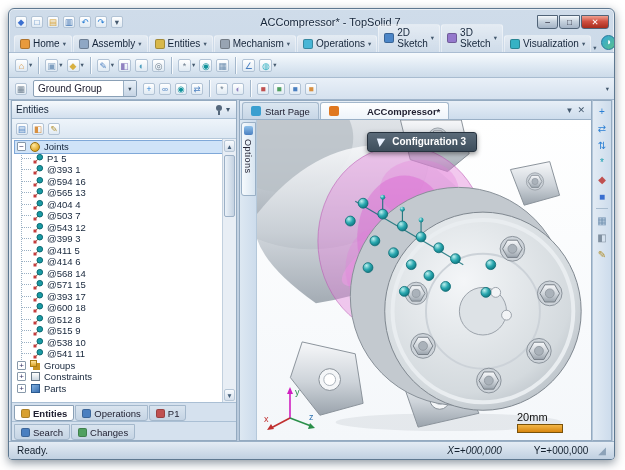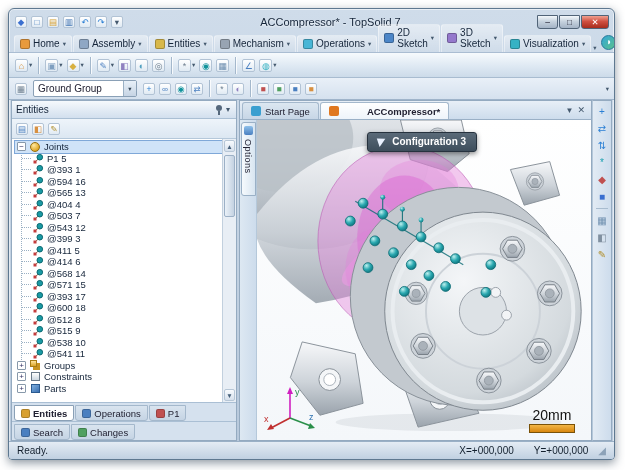--- a/index.html
+++ b/index.html
@@ -105,33 +105,33 @@
     gap:4px;padding-top:3px;}
   .oicon{width:9px;height:9px;background:linear-gradient(#8ec0ea,#4a7fc0);border-radius:2px;flex:none;}
   .options-label{writing-mode:vertical-rl;font-size:9px;color:#223;letter-spacing:.5px;}
   .canvas{flex:1;position:relative;background:linear-gradient(#ffffff,#f4f7fa);overflow:hidden;}
   .scene{position:absolute;inset:0;width:100%;height:100%;}
   .tooltip{position:absolute;top:12px;left:33%;display:flex;align-items:center;gap:6px;z-index:6;
     background:linear-gradient(#5a6a78,#3e4e5c);border:1px solid #26323e;border-radius:3px;
     padding:3px 10px 4px;color:#fff;font-size:10px;font-weight:bold;box-shadow:0 2px 5px rgba(0,0,0,.45);}
   .cursor-icon{width:0;height:0;border-left:8px solid #eaf2ff;border-top:3px solid transparent;
     border-bottom:6px solid transparent;transform:rotate(-18deg);flex:none;}
-  .scalebar{position:absolute;right:16px;bottom:7px;text-align:center;font-size:14px;color:#111;z-index:4;}
+  .scalebar{position:absolute;right:28px;bottom:7px;text-align:left;font-size:11px;color:#111;z-index:4;}
   .scalebar .bar{width:46px;height:9px;margin-top:1px;background:linear-gradient(#f2b648,#d8860e);border:1px solid #7a5208;}
   .triad{position:absolute;left:6px;bottom:4px;z-index:4;}
   .right-strip{width:20px;background:linear-gradient(90deg,#e2ebf4,#cddcec);border:1px solid #94aac0;border-left:1px solid #b5c8da;
     display:flex;flex-direction:column;align-items:center;padding:3px 0;gap:2px;flex:none;}
   .rs-btn{width:16px;height:15px;display:flex;align-items:center;justify-content:center;font-size:10px;
     border-radius:2px;flex:none;}
   .rs-sep{width:12px;height:1px;background:#a8bccf;margin:2px 0;flex:none;}
   
   .statusbar{height:18px;display:flex;align-items:center;padding:0 8px;font-size:10px;color:#13202e;flex:none;
     background:linear-gradient(#e4ecf4,#c0d0e1);border-top:1px solid #9ab0c6;}
   .sb-left{flex:1;}
-  .sb-x{margin-right:20px;}
+  .sb-x{margin-right:32px;font-style:italic;}
   .grip{margin-left:10px;color:#8ca2b8;font-size:10px;}
 </style>
 </head>
 <body>
 
 <div class="stage">
 <div class="window">
 
   <div class="titlebar">
     <div class="qat">

